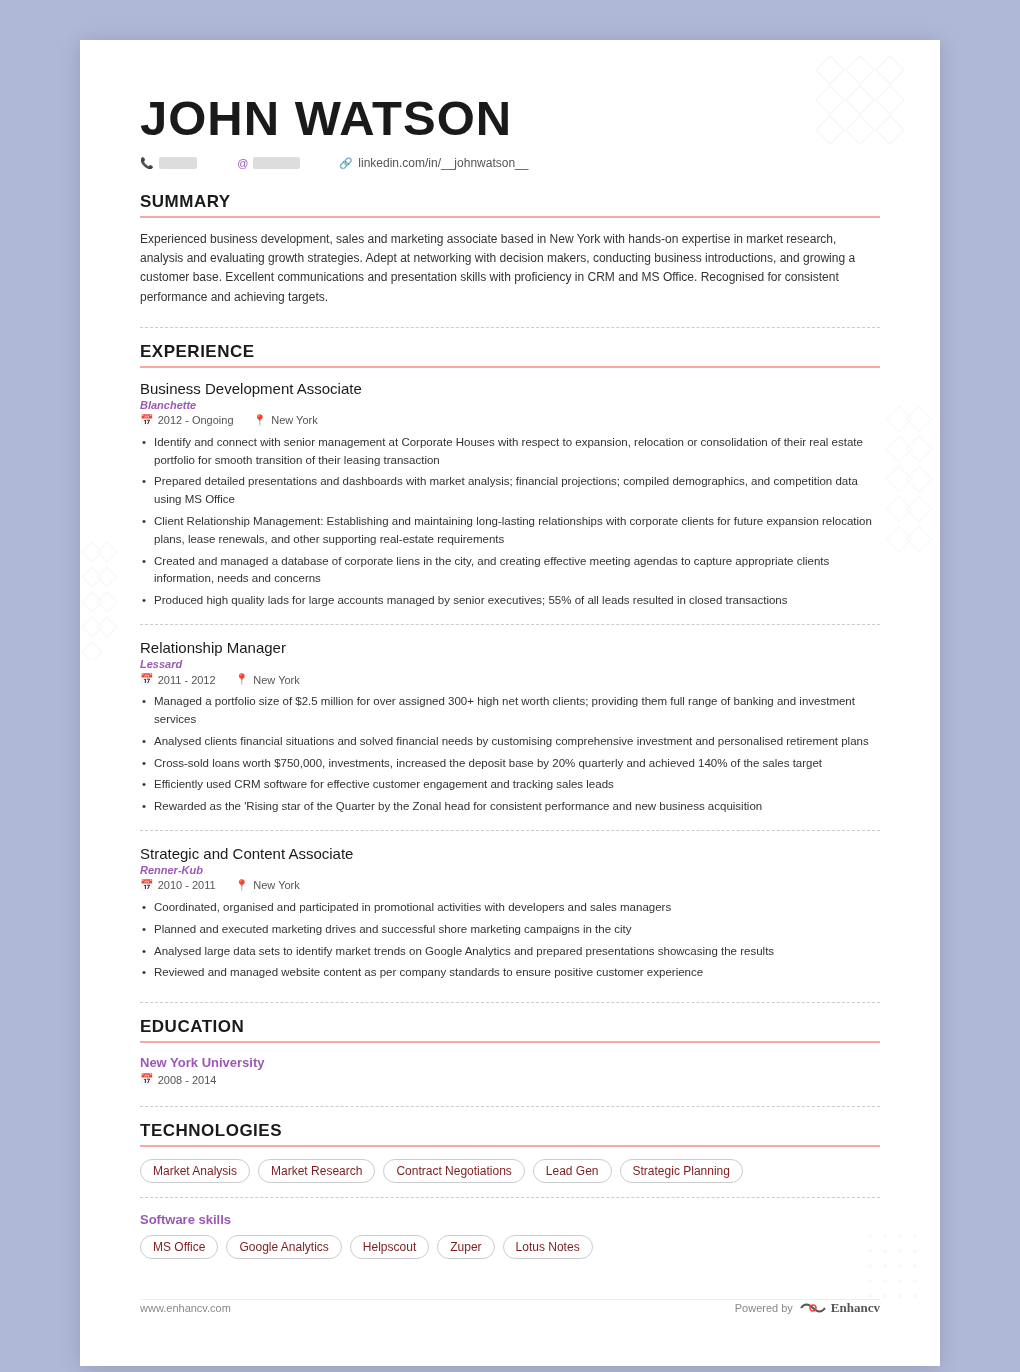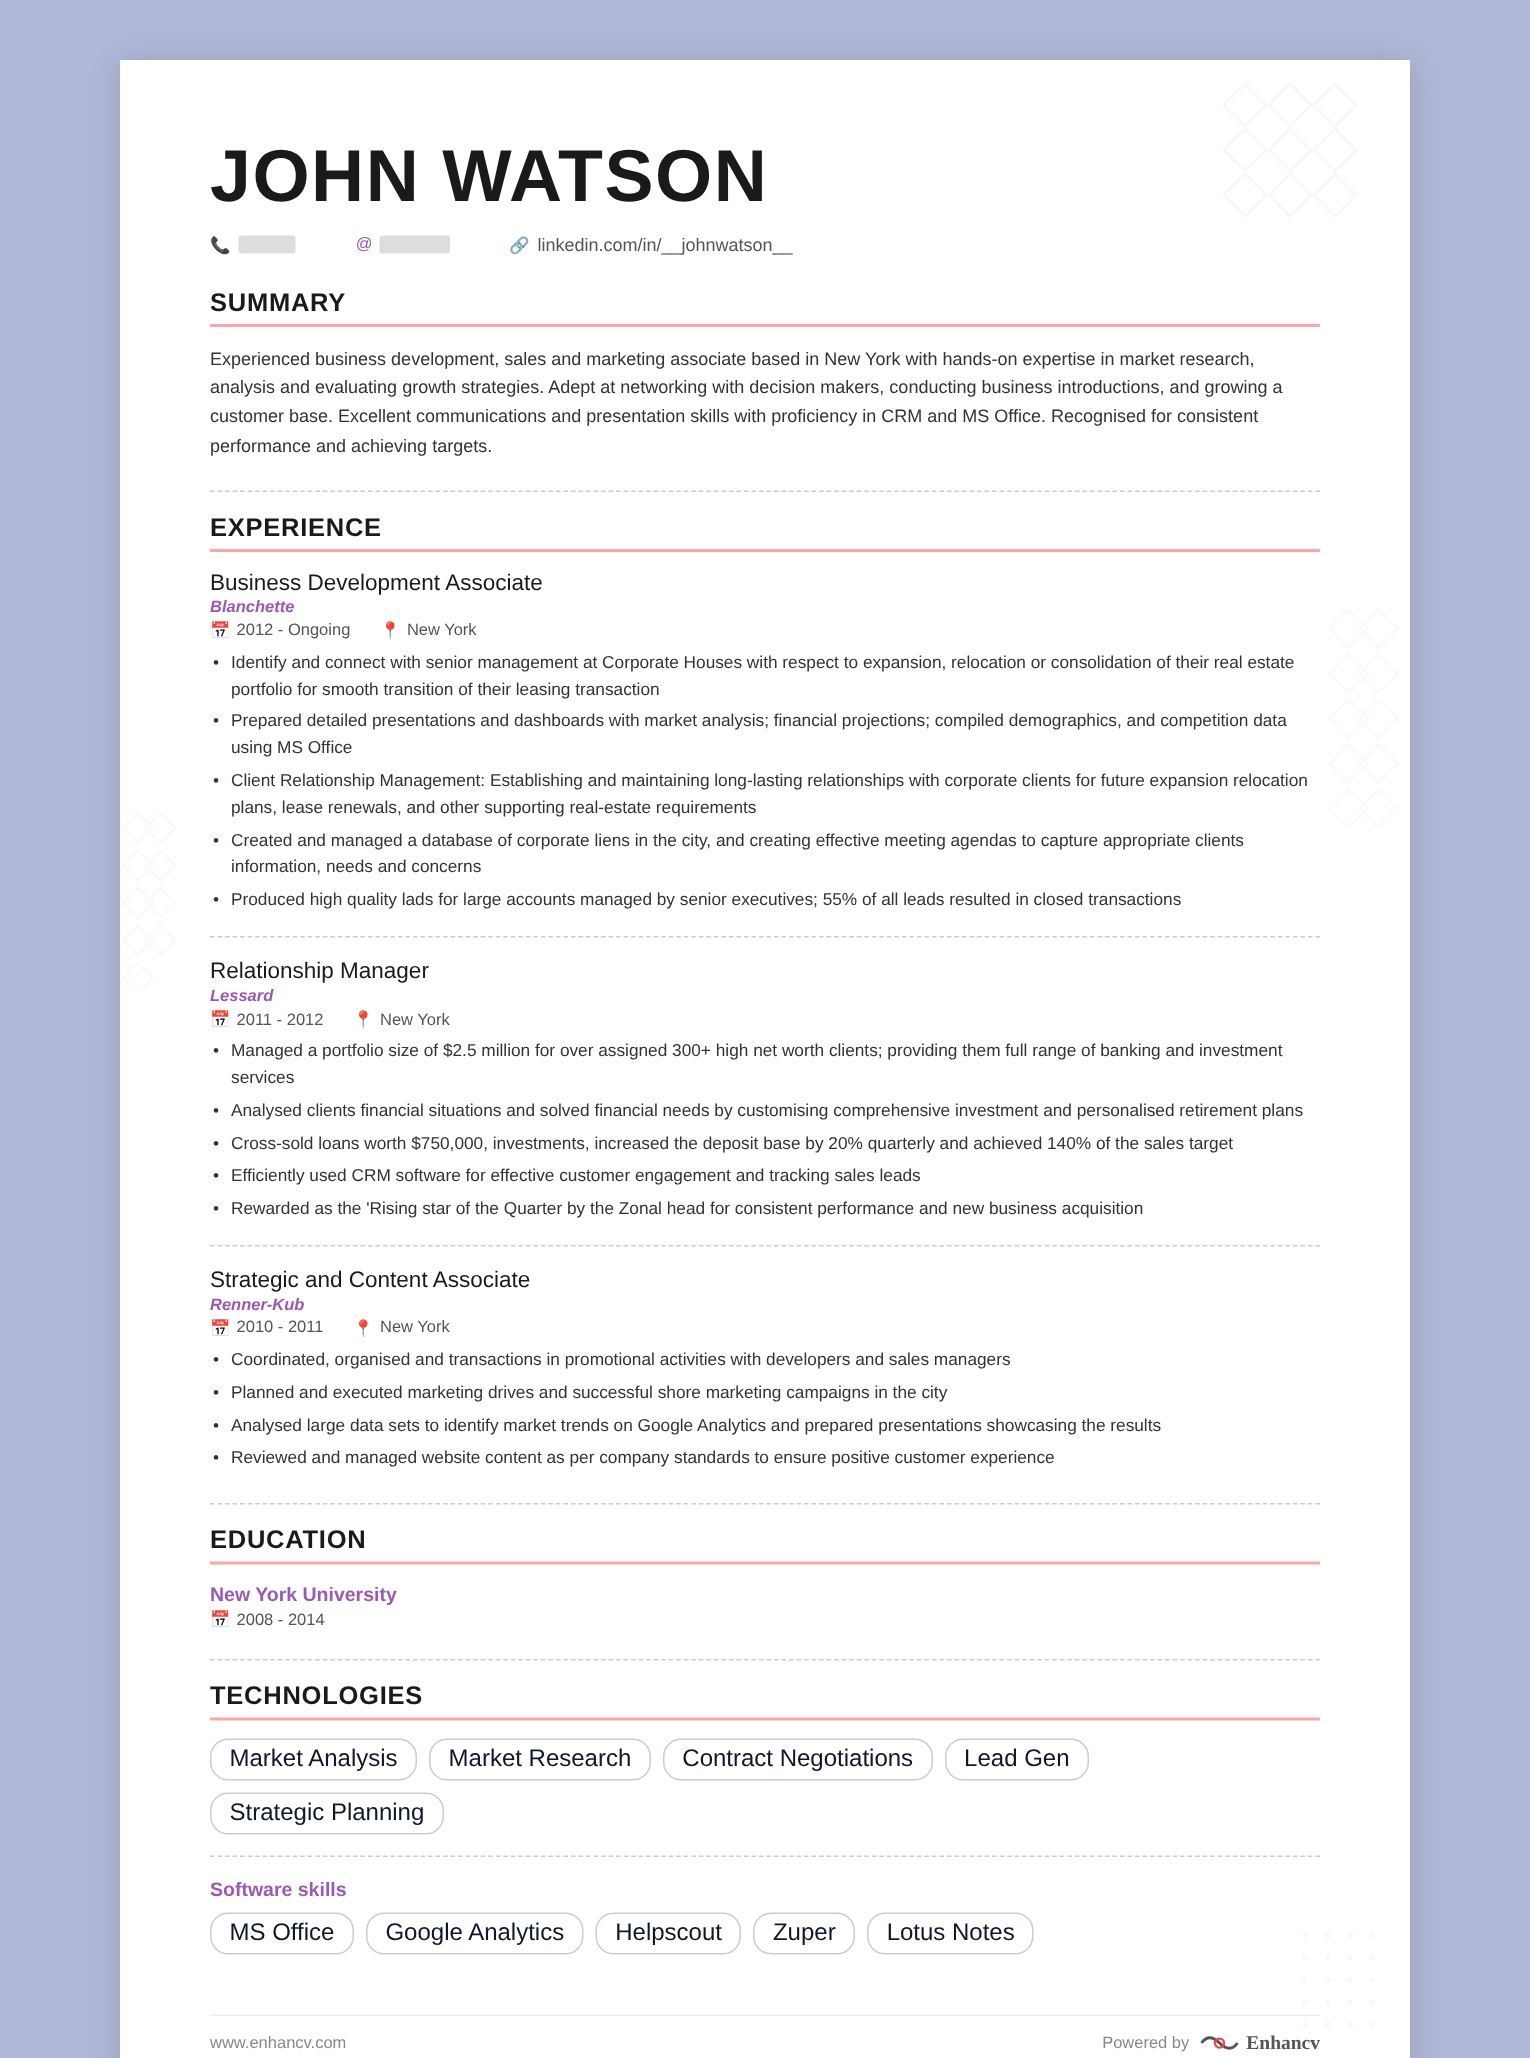--- a/index.html
+++ b/index.html
@@ -173,36 +173,35 @@
     .tech-tags {
       display: flex;
       flex-wrap: wrap;
       gap: 8px;
       margin-bottom: 6px;
     }
 
     .tech-tag {
       border: 1px solid #ccc;
       padding: 4px 12px;
-      font-size: 16px;
-      color: #0f172a;
+      font-size: 12px;
+      color: #7f1d1d;
       border-radius: 12px;
     }
 
     .software-skills-title {
       font-size: 13px;
       font-weight: 600;
       color: #9b59b6;
       margin: 12px 0 8px 0;
     }
 
     
     .resume-footer {
       margin-top: 40px;
-      padding-top: 10px;
       border-top: 1px solid #eee;
       display: flex;
       justify-content: space-between;
       align-items: center;
     }
 
     .footer-url {
       font-size: 11px;
       color: #888;
     }
@@ -386,21 +385,21 @@
         <div class="job-meta-item">
           <span>📅</span>
           <span>2010 - 2011</span>
         </div>
         <div class="job-meta-item">
           <span>📍</span>
           <span>New York</span>
         </div>
       </div>
       <ul class="bullet-list">
-        <li>Coordinated, organised and transactions in promotional activities with developers and sales managers</li>
+        <li>Coordinated, organised and participated in promotional activities with developers and sales managers</li>
         <li>Planned and executed marketing drives and successful shore marketing campaigns in the city</li>
         <li>Analysed large data sets to identify market trends on Google Analytics and prepared presentations showcasing the results</li>
         <li>Reviewed and managed website content as per company standards to ensure positive customer experience</li>
       </ul>
     </div>
   </div>
 
   <hr class="section-divider">
 
   <div class="section">

